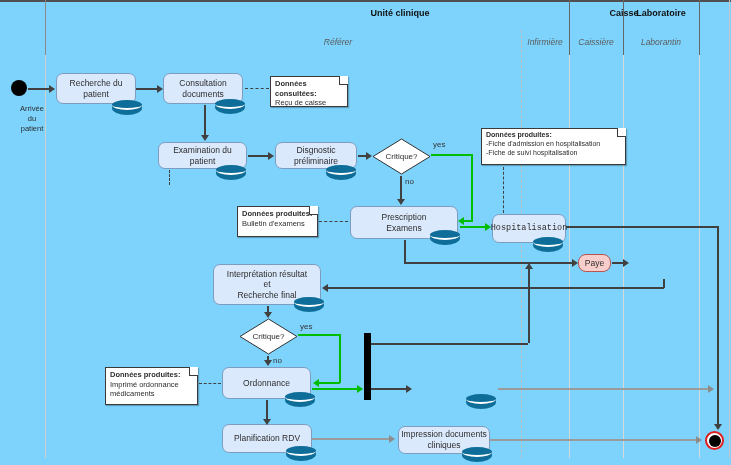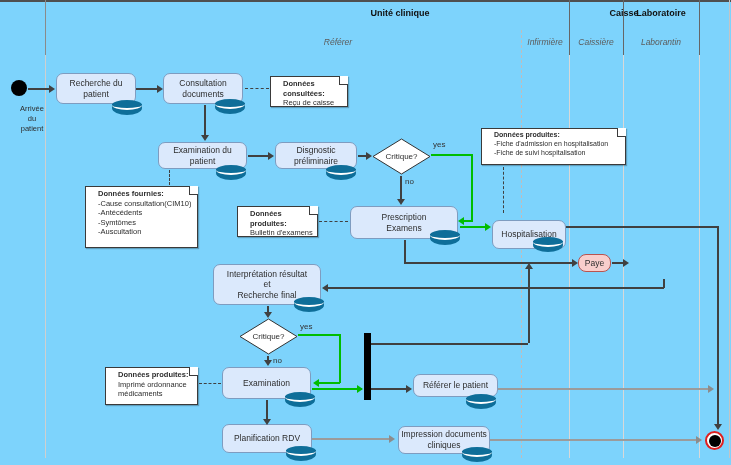--- a/index.html
+++ b/index.html
@@ -7,21 +7,21 @@
     font-family:"Liberation Sans",sans-serif;color:#2d2d2d;}
   .line{position:absolute;}
   .lbl{position:absolute;white-space:pre-line;text-align:center;line-height:1.3;}
   .hdr{font-weight:bold;font-size:9px;color:#111;}
   .sub{font-style:italic;font-size:8.5px;color:#5c5c5c;}
   .act{position:absolute;background:#dbe9fc;border:1px solid #7e9cc0;border-radius:7px;
     display:flex;align-items:center;justify-content:center;text-align:center;
     font-size:8.5px;line-height:1.25;white-space:pre-line;box-sizing:border-box;}
   .act.pink{background:#f8cecc;border-color:#b85450;border-radius:8px;}
   .note{position:absolute;background:#fff;border:1px solid #3a3a3a;box-sizing:border-box;
-    padding:2px 3px 2px 12px;font-size:7.5px;line-height:1.27;box-shadow:1px 1px 1px rgba(0,0,0,.25);}
+    padding:2px 3px 2px 4px;font-size:7.5px;line-height:1.27;box-shadow:1px 1px 1px rgba(0,0,0,.25);}
   .note::before{content:"";position:absolute;top:-1px;right:-1px;width:8px;height:8px;background:#fff;
     border-left:1px solid #3a3a3a;border-bottom:1px solid #3a3a3a;}
   .note-title{font-weight:bold;display:block;}
   .note-body{display:block;white-space:pre-line;}
   .seg{position:absolute;background:#404040;}
   .seg.h{height:1.5px;} .seg.v{width:1.5px;}
   .seg.g{background:#00bd00;} .seg.gray{background:#9b9b9b;}
   .dash{position:absolute;background:none;}
   .dash.h{border-top:1px dashed #404040;} .dash.v{border-left:1px dashed #404040;}
   .ah{position:absolute;width:0;height:0;border-style:solid;}
@@ -117,41 +117,40 @@
     </div>
 
   <div class="act" style="left:213px;top:264px;width:108px;height:41px;">Interprétation résultat
 et
 Recherche final</div>
   <div class="db" style="left:294px;top:297px;">
       <div class="db-body"></div>
       <div class="db-top"></div>
     </div>
 
-  <div class="act" style="left:222px;top:367px;width:89px;height:32px;">Examination</div>
+  <div class="act" style="left:222px;top:367px;width:89px;height:32px;">Ordonnance</div>
   <div class="db" style="left:285px;top:392px;">
       <div class="db-body"></div>
       <div class="db-top"></div>
     </div>
 
   <div class="act" style="left:222px;top:424px;width:90px;height:29px;">Planification RDV</div>
   <div class="db" style="left:286px;top:446px;">
       <div class="db-body"></div>
       <div class="db-top"></div>
     </div>
 
-  <div class="act" style="left:492px;top:220px;width:74px;height:29px;">Hospitalisation</div>
+  <div class="act" style="left:492px;top:214px;width:74px;height:29px;font-family:Liberation Mono, monospace;">Hospitalisation</div>
   <div class="db" style="left:533px;top:237px;">
       <div class="db-body"></div>
       <div class="db-top"></div>
     </div>
 
   <div class="act pink" style="left:578px;top:254px;width:33px;height:18px;">Paye</div>
 
-  <div class="act" style="left:413px;top:374px;width:85px;height:23px;">Référer le patient</div>
   <div class="db" style="left:466px;top:394px;">
       <div class="db-body"></div>
       <div class="db-top"></div>
     </div>
 
   <div class="act" style="left:398px;top:426px;width:92px;height:28px;">Impression documents
 cliniques</div>
   <div class="db" style="left:462px;top:447px;">
       <div class="db-body"></div>
       <div class="db-top"></div>
@@ -169,27 +168,20 @@
       </svg>
     <div class="dlbl">Critique?</div>
   </div>
 
   <div class="bar" style="left:364px;top:333px;width:7px;height:67px;"></div>
 
   <div class="note" style="left:270px;top:76px;width:78px;height:31px;">
     <span class="note-title">Données consultées:</span>
     <span class="note-body">Reçu de caisse</span>
   </div>
-  <div class="note" style="left:85px;top:186px;width:113px;height:62px;">
-    <span class="note-title">Données fournies:</span>
-    <span class="note-body">-Cause consultation(CIM10)
--Antécédents
--Symtômes
--Auscultation</span>
-  </div>
   <div class="note" style="left:237px;top:206px;width:81px;height:31px;">
     <span class="note-title">Données produites:</span>
     <span class="note-body">Bulletin d'examens</span>
   </div>
   <div class="note" style="left:481px;top:128px;width:145px;height:37px;font-size:7px;">
     <span class="note-title">Données produites:</span>
     <span class="note-body">-Fiche d'admission en hospitalisation
 -Fiche de suivi hospitalisation</span>
   </div>
   <div class="note" style="left:105px;top:367px;width:93px;height:38px;">

